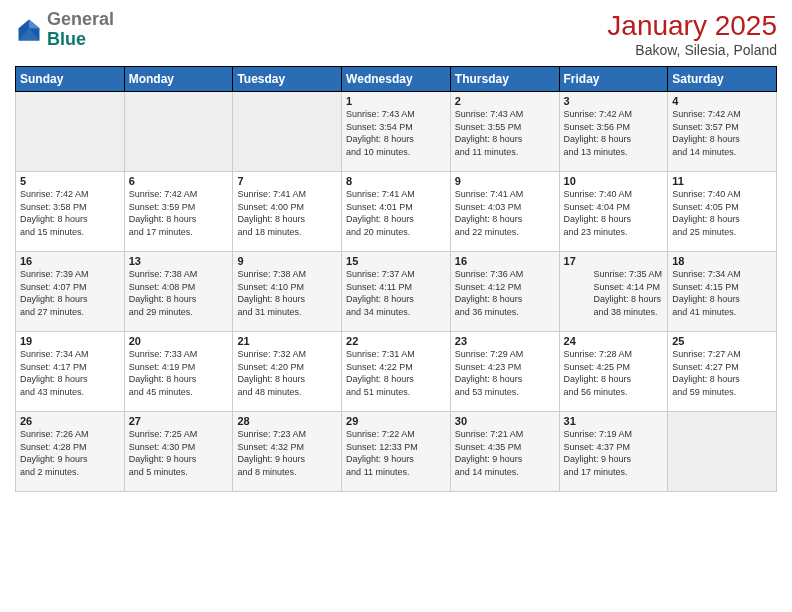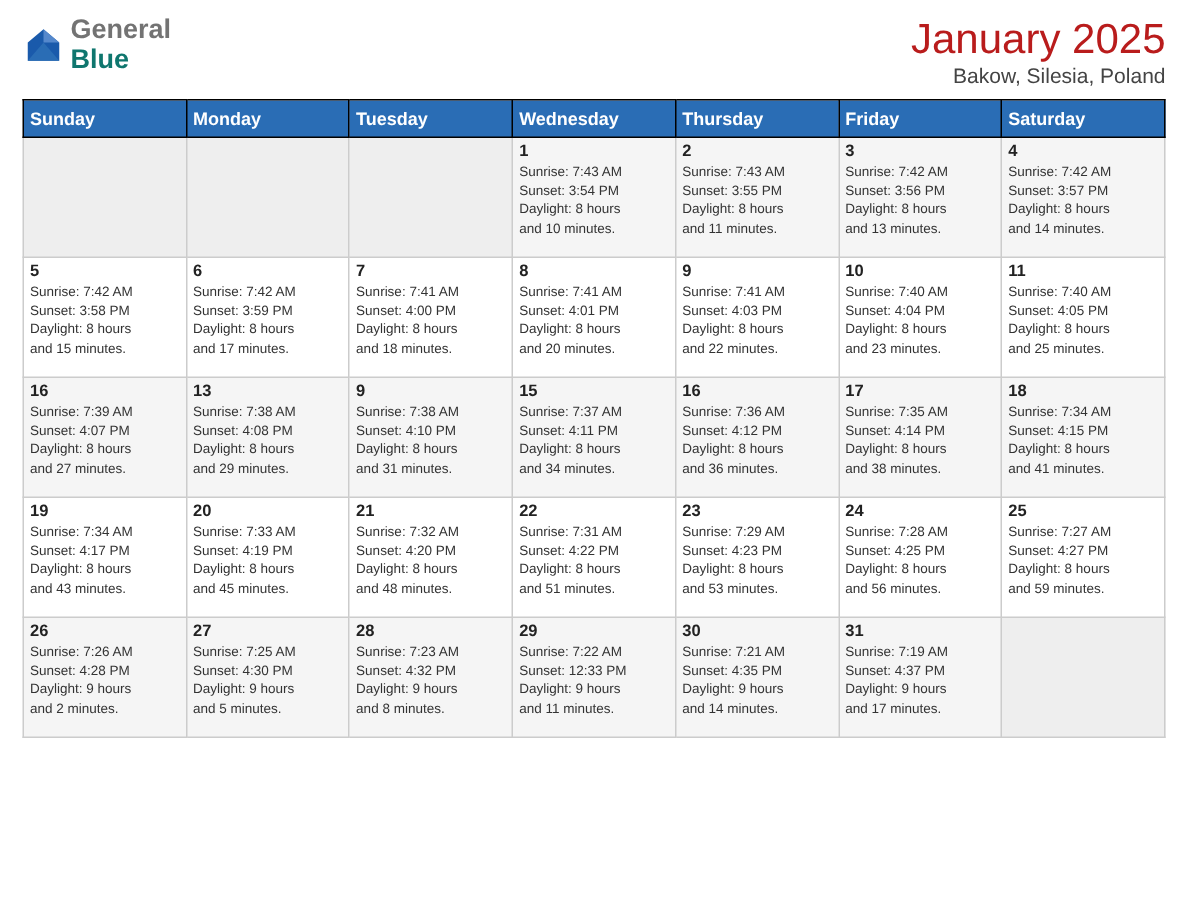--- a/index.html
+++ b/index.html
@@ -240,21 +240,21 @@
           </td>
           <td>
             <div class="day-number">16</div>
             <div class="day-info" style="white-space: pre-line;">Sunrise: 7:36 AM
 Sunset: 4:12 PM
 Daylight: 8 hours
 and 36 minutes.</div>
           </td>
           <td>
             <div class="day-number">17</div>
-            <div class="day-info" style="white-space: pre-line;">Sunrise: 7:35 AM
+            <div class="day-info" style="white-space: pre-line; margin-left: 30px;">Sunrise: 7:35 AM
 Sunset: 4:14 PM
 Daylight: 8 hours
 and 38 minutes.</div>
           </td>
           <td>
             <div class="day-number">18</div>
             <div class="day-info" style="white-space: pre-line;">Sunrise: 7:34 AM
 Sunset: 4:15 PM
 Daylight: 8 hours
 and 41 minutes.</div>

